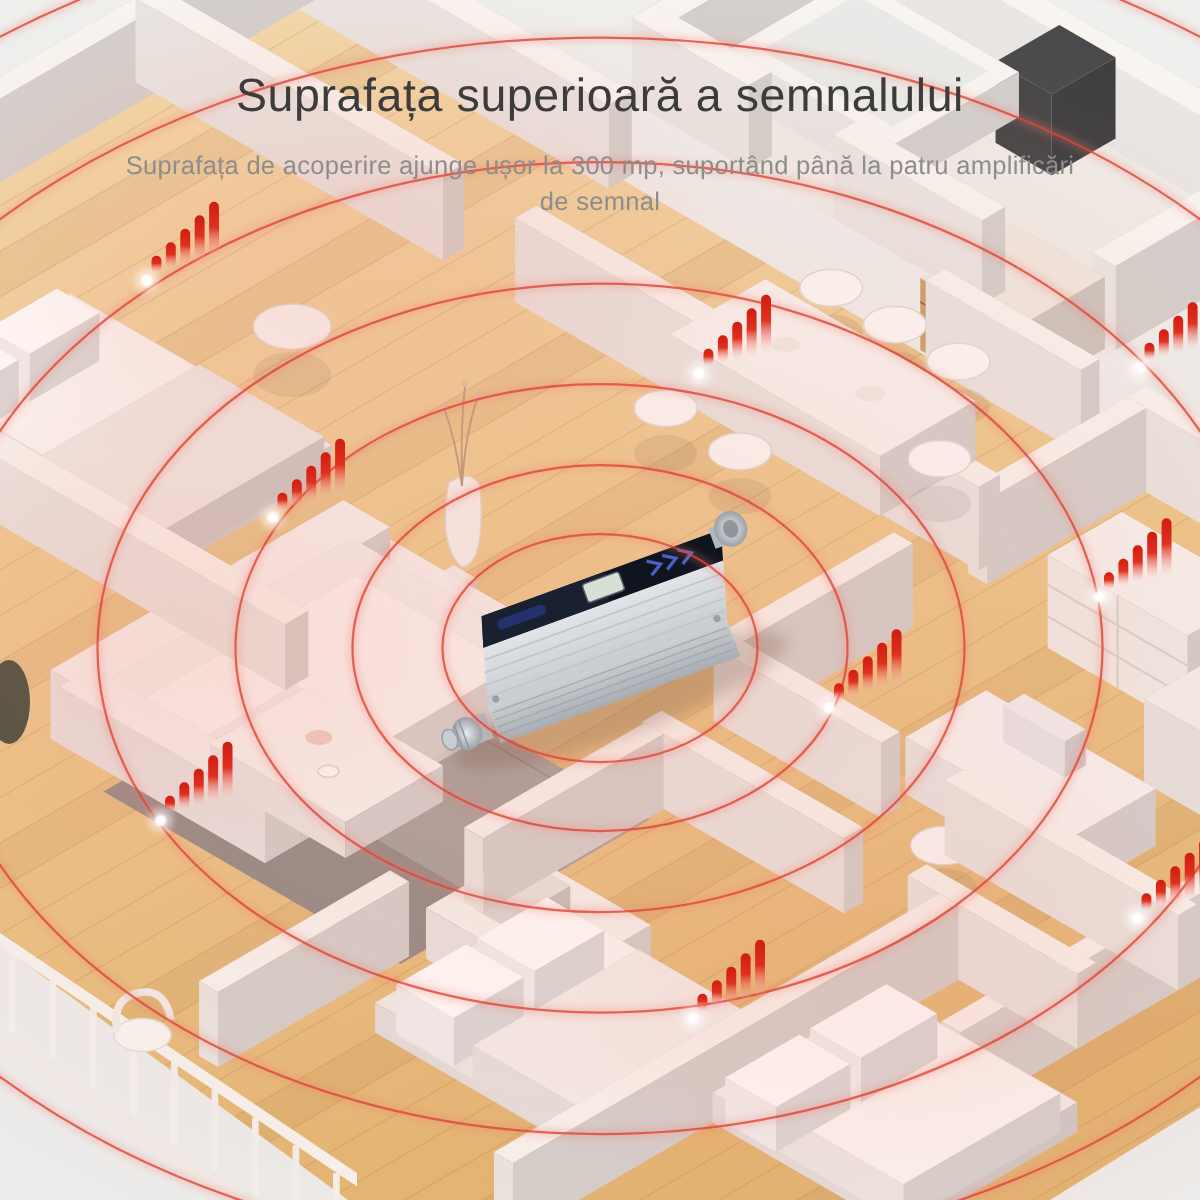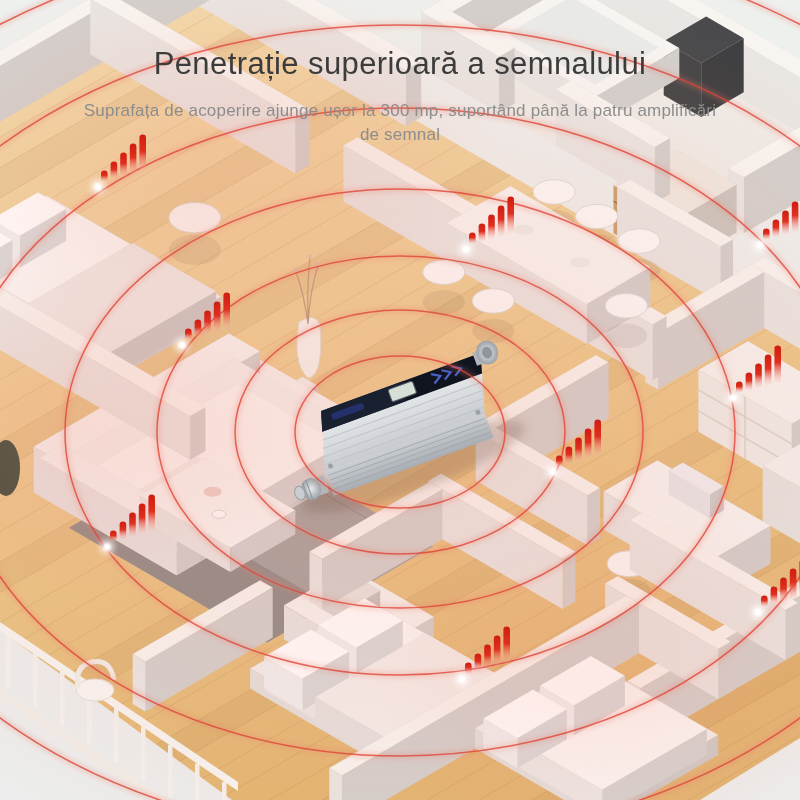--- a/index.html
+++ b/index.html
@@ -599,16 +599,16 @@
           <circle cx="758" cy="612" r="3.8" fill="#ffffff" filter="url(#b1)"></circle>
           <rect x="761" y="595.5" width="6.6" height="11.5" rx="3.3" fill="url(#sg)"></rect>
           <rect x="770.6" y="586.5" width="6.6" height="18.1" rx="3.3" fill="url(#sg)"></rect>
           <rect x="780.2" y="577.5" width="6.6" height="24.7" rx="3.3" fill="url(#sg)"></rect>
           <rect x="789.8" y="568.5" width="6.6" height="31.299999999999997" rx="3.3" fill="url(#sg)"></rect>
           <rect x="799.4" y="559.5" width="6.6" height="37.9" rx="3.3" fill="url(#sg)"></rect>
         </g>
       </svg>
     </div>
   <div class="header">
-    <h1>Penetrație superioară a semnalului</h1>
+    <h1>Suprafața superioară a semnalului</h1>
     <p>Suprafața de acoperire ajunge ușor la 300 mp, suportând până la patru amplificări de semnal</p>
   </div>
 </div>
 
 </body></html>

